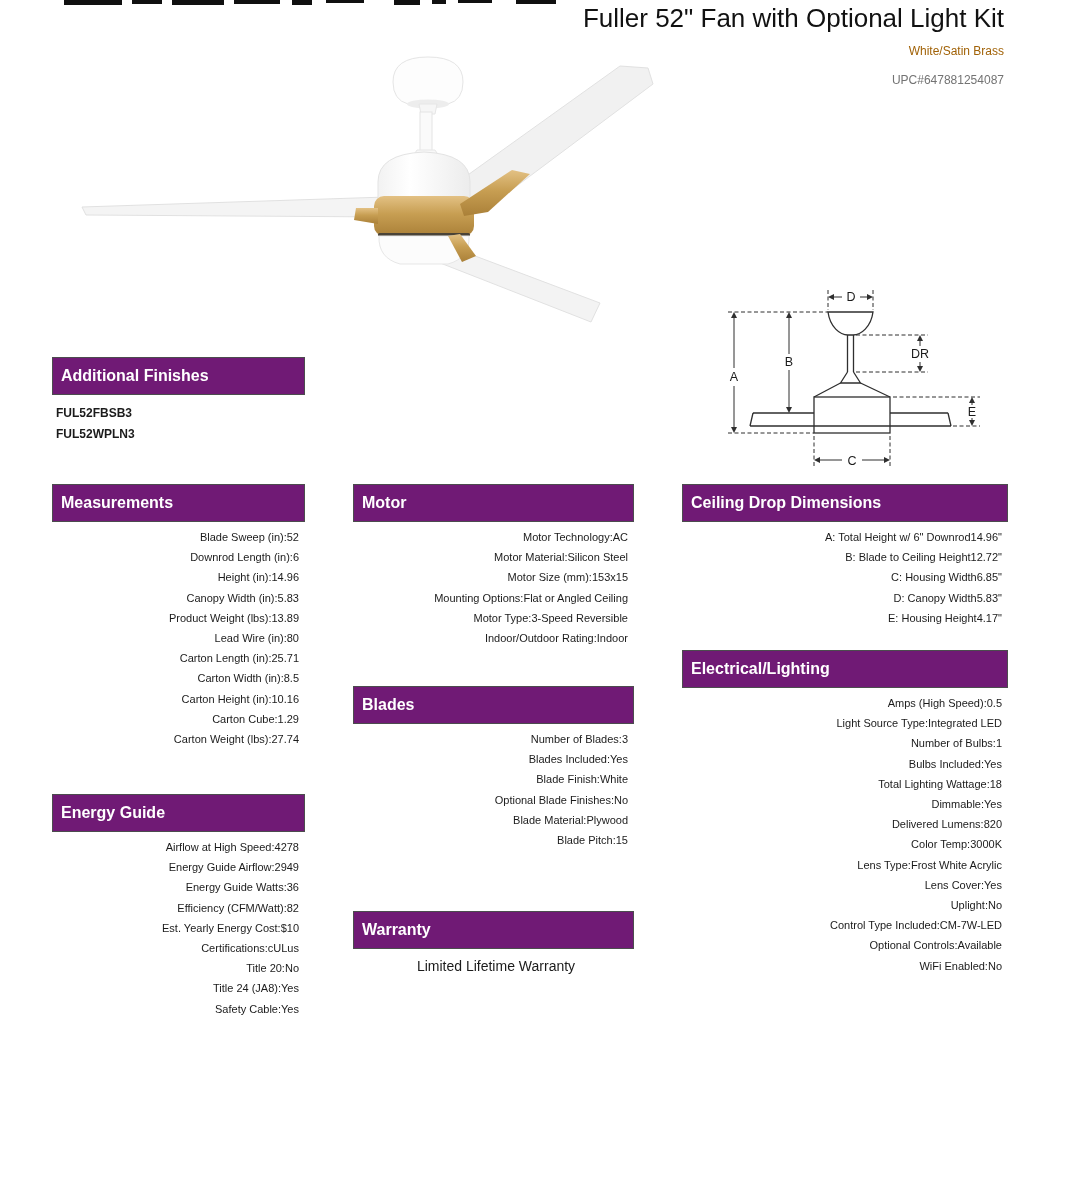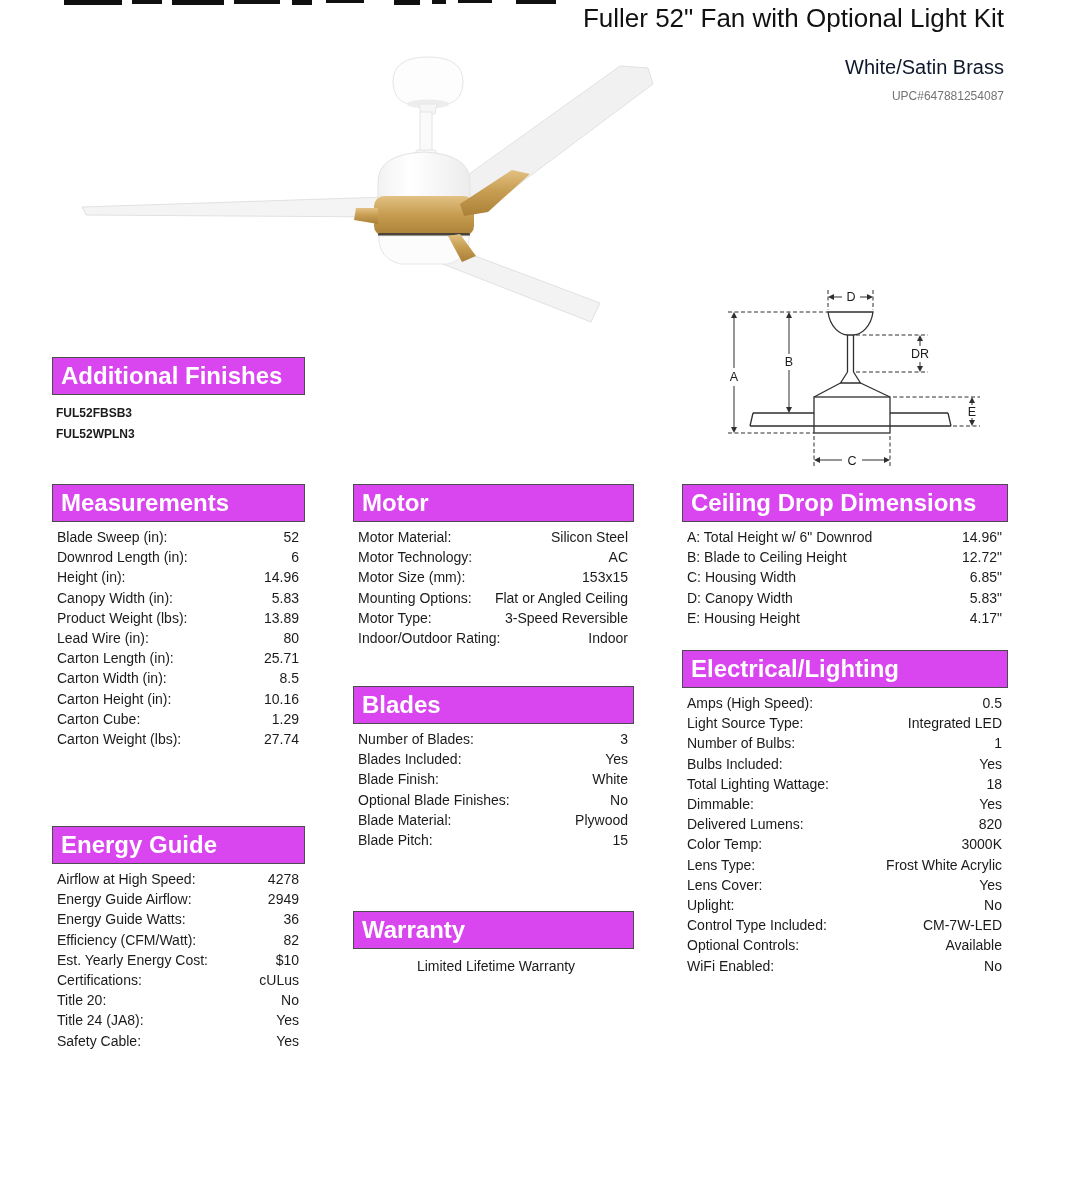--- a/index.html
+++ b/index.html
@@ -16,33 +16,33 @@
   .top-frags i:nth-child(4){ left:170px;width:46px; height:4px; }
   .top-frags i:nth-child(5){ left:228px;width:20px; height:5px; }
   .top-frags i:nth-child(6){ left:262px;width:38px; height:3px; }
   .top-frags i:nth-child(7){ left:330px;width:26px; height:5px; }
   .top-frags i:nth-child(8){ left:368px;width:14px; height:4px; }
   .top-frags i:nth-child(9){ left:394px;width:34px; height:3px; }
   .top-frags i:nth-child(10){left:452px;width:40px; height:4px; }
 
   .title-block { position:absolute; top:2px; left:400px; right:76px; text-align:right; }
   .doc-title   { font-size:26px; line-height:32px; color:#111; }
-  .doc-subtitle{ font-size:20px; line-height:26px; margin-top:20px; color:#0f172a; }
+  .doc-subtitle{ font-size:12px; line-height:26px; margin-top:4px; color:#a16207; }
   .doc-upc     { font-size:12px; line-height:24px; margin-top:4px; color:#737373; }
 
   .section { position:absolute; }
   .section-bar {
-    background:#d946ef; border:1px solid #4c4c4e; box-sizing:border-box;
-    color:#ffffff; font-weight:bold; font-size:24px; height:38px;
+    background:#701a75; border:1px solid #4c4c4e; box-sizing:border-box;
+    color:#ffffff; font-weight:bold; font-size:16px; height:38px;
     display:flex; align-items:center; padding-left:8px; white-space:nowrap; overflow:hidden;
   }
   .rows { padding-top:5px; }
   .spec-row {
-    display:flex; justify-content:space-between; align-items:center;
-    height:20.2px; font-size:14px; padding:0 6px 0 5px; white-space:nowrap;
+    display:flex; justify-content:flex-end; align-items:center;
+    height:20.2px; font-size:11px; padding:0 6px 0 5px; white-space:nowrap;margin-left:28px;
   }
   .spec-label { text-align:left; }
   .spec-value { text-align:right; }
   .finish-list { padding:8px 0 0 4px; }
   .finish-code { font-weight:bold; font-size:12px; line-height:21px; }
   .warranty-text { font-size:14px; padding:9px 0 0 5px; }
 
   svg text { font-family:"Liberation Sans", sans-serif; }
   .fan-img, .drop-diagram { position:absolute; }
 </style>
@@ -214,21 +214,21 @@
           <span class="spec-label">Carton Cube:</span>
           <span class="spec-value">1.29</span>
         </div>
         <div class="spec-row">
           <span class="spec-label">Carton Weight (lbs):</span>
           <span class="spec-value">27.74</span>
         </div>
       </div>
   </div>
 
-  <div class="section" style="left:52px; top:826px; width:253px;">
+  <div class="section" style="left:52px; top:794px; width:253px;">
     <div class="section-bar">Energy Guide</div>
     <div class="rows">
         <div class="spec-row">
           <span class="spec-label">Airflow at High Speed:</span>
           <span class="spec-value">4278</span>
         </div>
         <div class="spec-row">
           <span class="spec-label">Energy Guide Airflow:</span>
           <span class="spec-value">2949</span>
         </div>
@@ -260,26 +260,26 @@
           <span class="spec-label">Safety Cable:</span>
           <span class="spec-value">Yes</span>
         </div>
       </div>
   </div>
 
   <div class="section" style="left:353px; top:484px; width:281px;">
     <div class="section-bar">Motor</div>
     <div class="rows">
         <div class="spec-row">
+          <span class="spec-label">Motor Technology:</span>
+          <span class="spec-value">AC</span>
+        </div>
+        <div class="spec-row">
           <span class="spec-label">Motor Material:</span>
           <span class="spec-value">Silicon Steel</span>
-        </div>
-        <div class="spec-row">
-          <span class="spec-label">Motor Technology:</span>
-          <span class="spec-value">AC</span>
         </div>
         <div class="spec-row">
           <span class="spec-label">Motor Size (mm):</span>
           <span class="spec-value">153x15</span>
         </div>
         <div class="spec-row">
           <span class="spec-label">Mounting Options:</span>
           <span class="spec-value">Flat or Angled Ceiling</span>
         </div>
         <div class="spec-row">

